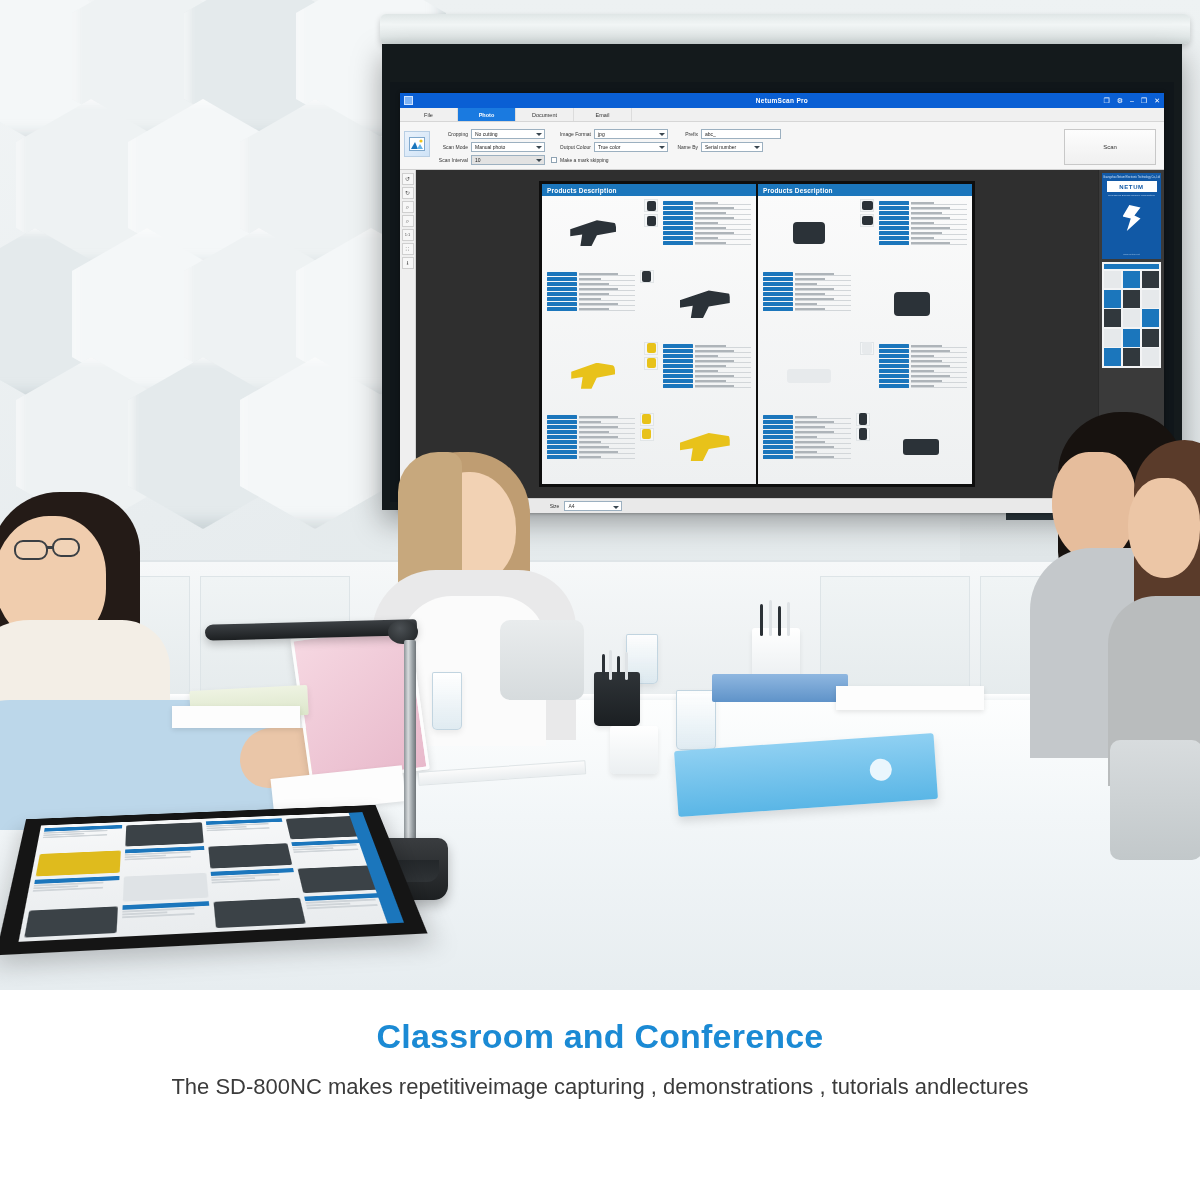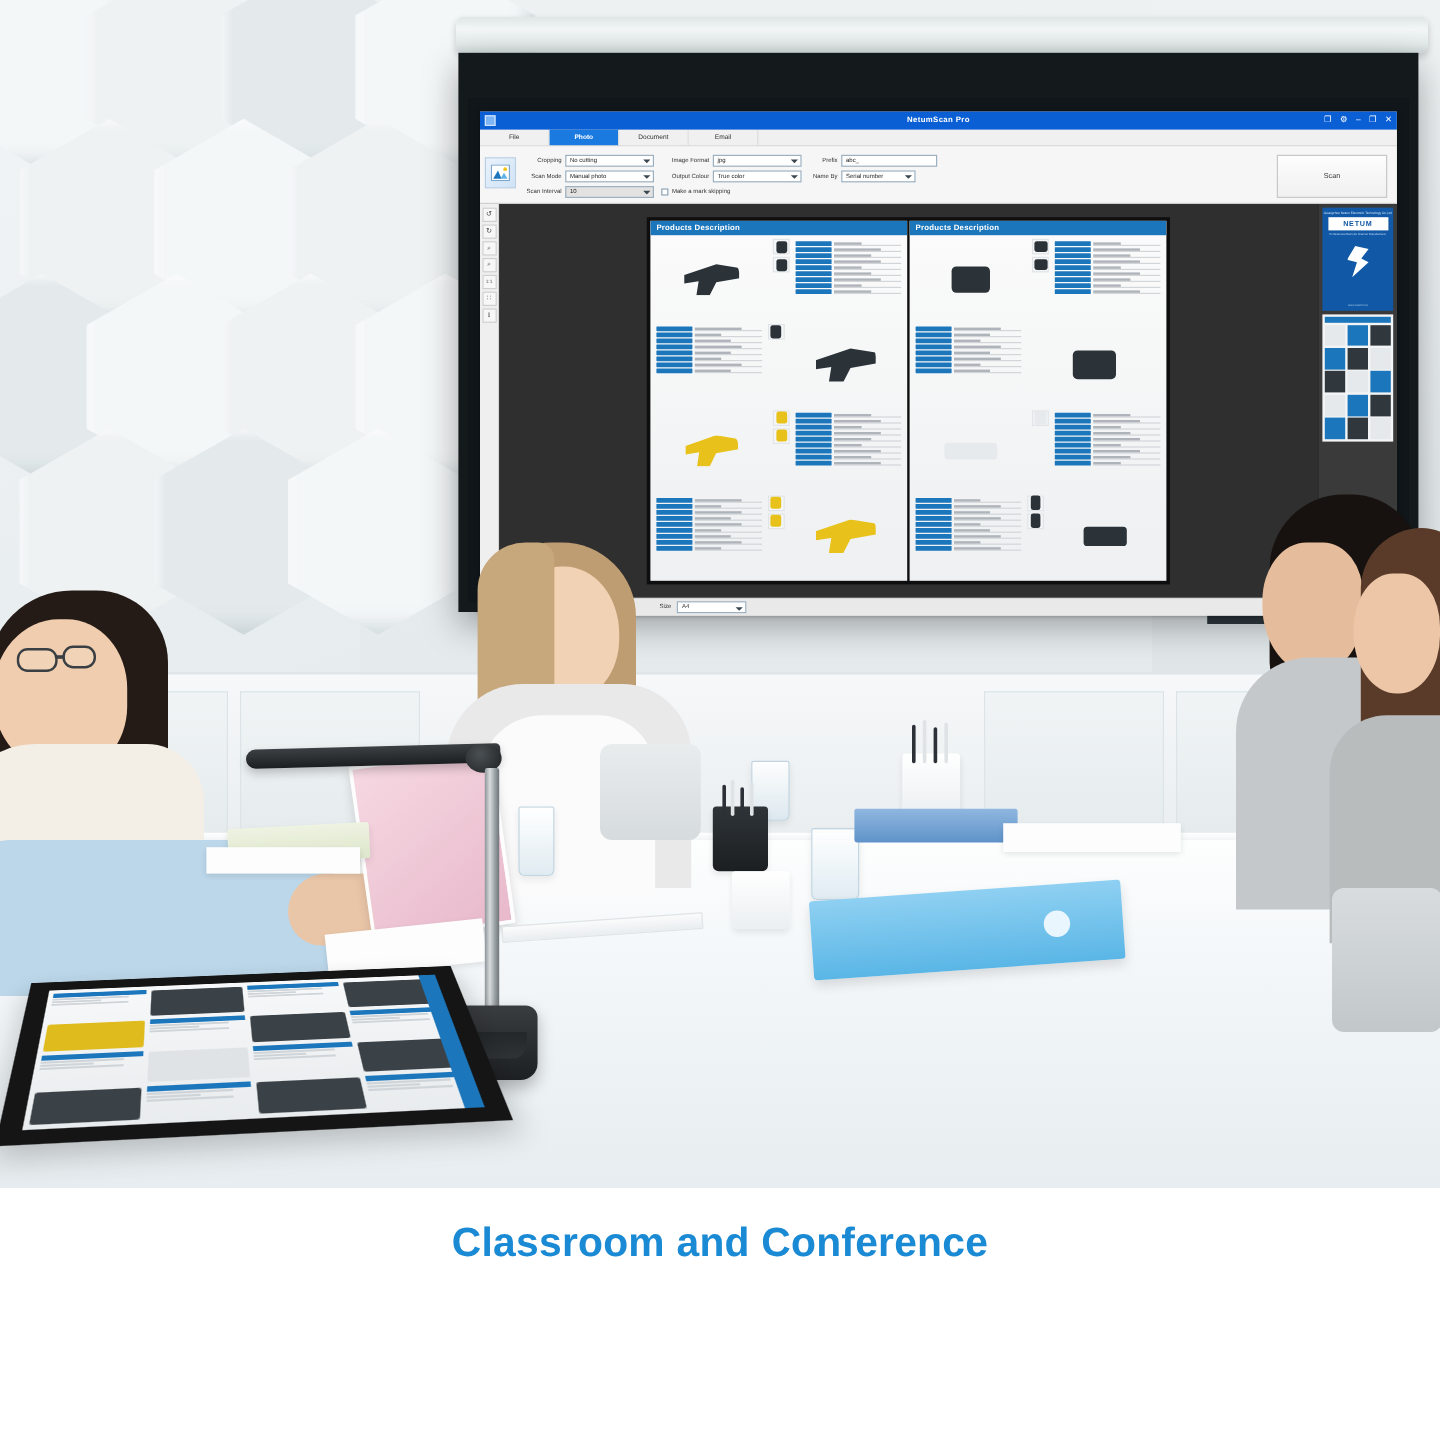--- a/index.html
+++ b/index.html
@@ -1096,14 +1096,15 @@
       </div>
     </div>
     <div id="mat-spine"></div>
   </div>
 
 </div>
 
 <div id="caption">
   <div id="cap-title">Classroom and Conference</div>
   <div id="cap-body">
+    <div>The SD-800NC makes repetitiveimage capturing , demonstrations , tutorials andlectures</div>
   </div>
 </div>
 
 </body></html>

